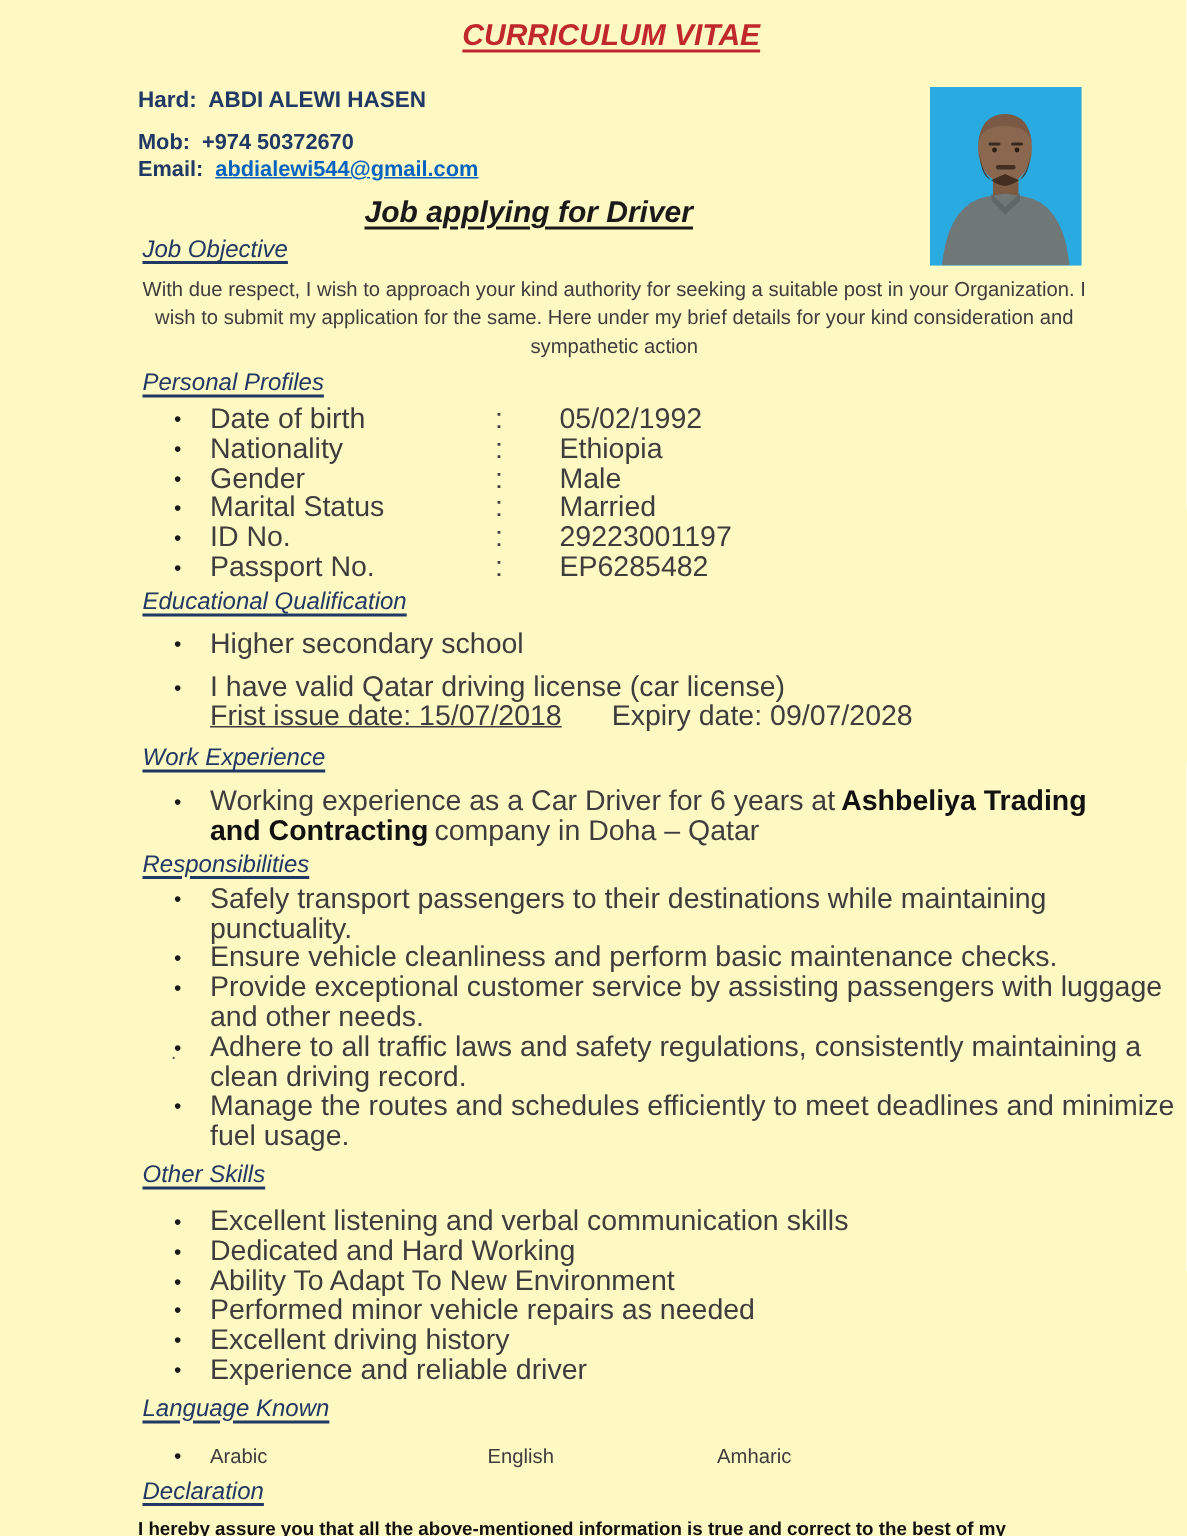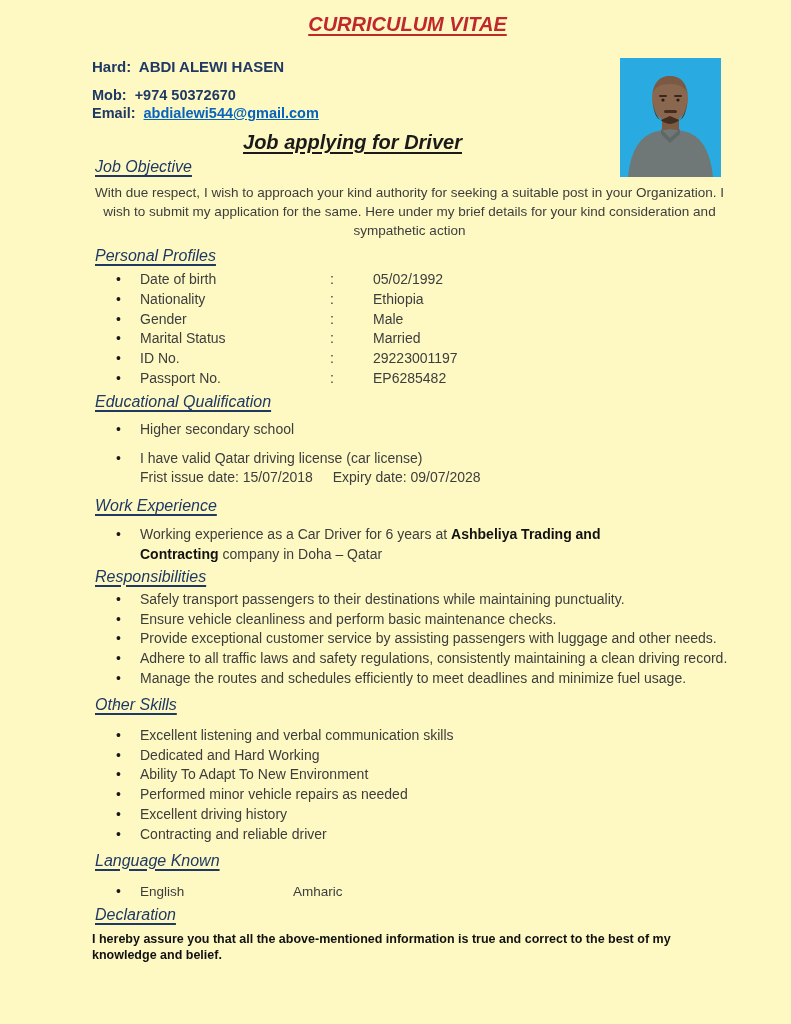--- a/index.html
+++ b/index.html
@@ -71,36 +71,36 @@
   .para {
     margin:6px 64px 0 92px;
     font-size:13.5px; line-height:19px;
     color:#3d3d3d;
   }
   
   .blist { margin-left:92px; list-style:none; }
   .blist li {
     position:relative;
     padding-left:48px;
-    font-size:14px;
+    font-size:19px;
     line-height:19.8px;
     color:#3d3d3d;
   }
   .blist li::before {
     content:"\2022";
     position:absolute; left:24px; top:0;
     color:#1a1a1a; font-size:14px;
   }
   
   .pp-row { display:flex; }
   .pp-label { width:190px; }
   .pp-sep { width:43px; }
   
   .dl-line2 { display:block; }
-  .dl-issue { margin-right:16px; }
+  .dl-issue { margin-right:28px;text-decoration:underline; }
   
   .we-company { font-weight:700; color:#111; margin:0 4px; }
   .we-li { max-width:640px; }
   
   .stray-dot {
     position:absolute; left:114px; top:694px;
     font-size:13px; color:#555;
   }
   
   .lang-row {
@@ -258,25 +258,26 @@
 
   <span class="stray-dot">.</span>
 
   <div class="sec-h">Other Skills</div>
   <ul class="blist mt-os">
     <li>Excellent listening and verbal communication skills</li>
     <li>Dedicated and Hard Working</li>
     <li>Ability To Adapt To New Environment</li>
     <li>Performed minor vehicle repairs as needed</li>
     <li>Excellent driving history</li>
-    <li>Contracting and reliable driver</li>
+    <li>Experience and reliable driver</li>
   </ul>
 
   <div class="sec-h">Language Known</div>
   <div class="lang-row">
+    <span class="lang-0">Arabic</span>
     <span class="lang-1">English</span>
     <span class="lang-2">Amharic</span>
   </div>
 
   <div class="sec-h mt-decl-h">Declaration</div>
   <p class="decl-body">I hereby assure you that all the above-mentioned information is true and correct to the best of my knowledge and belief.</p>
 
 </div>
 
 </body></html>

